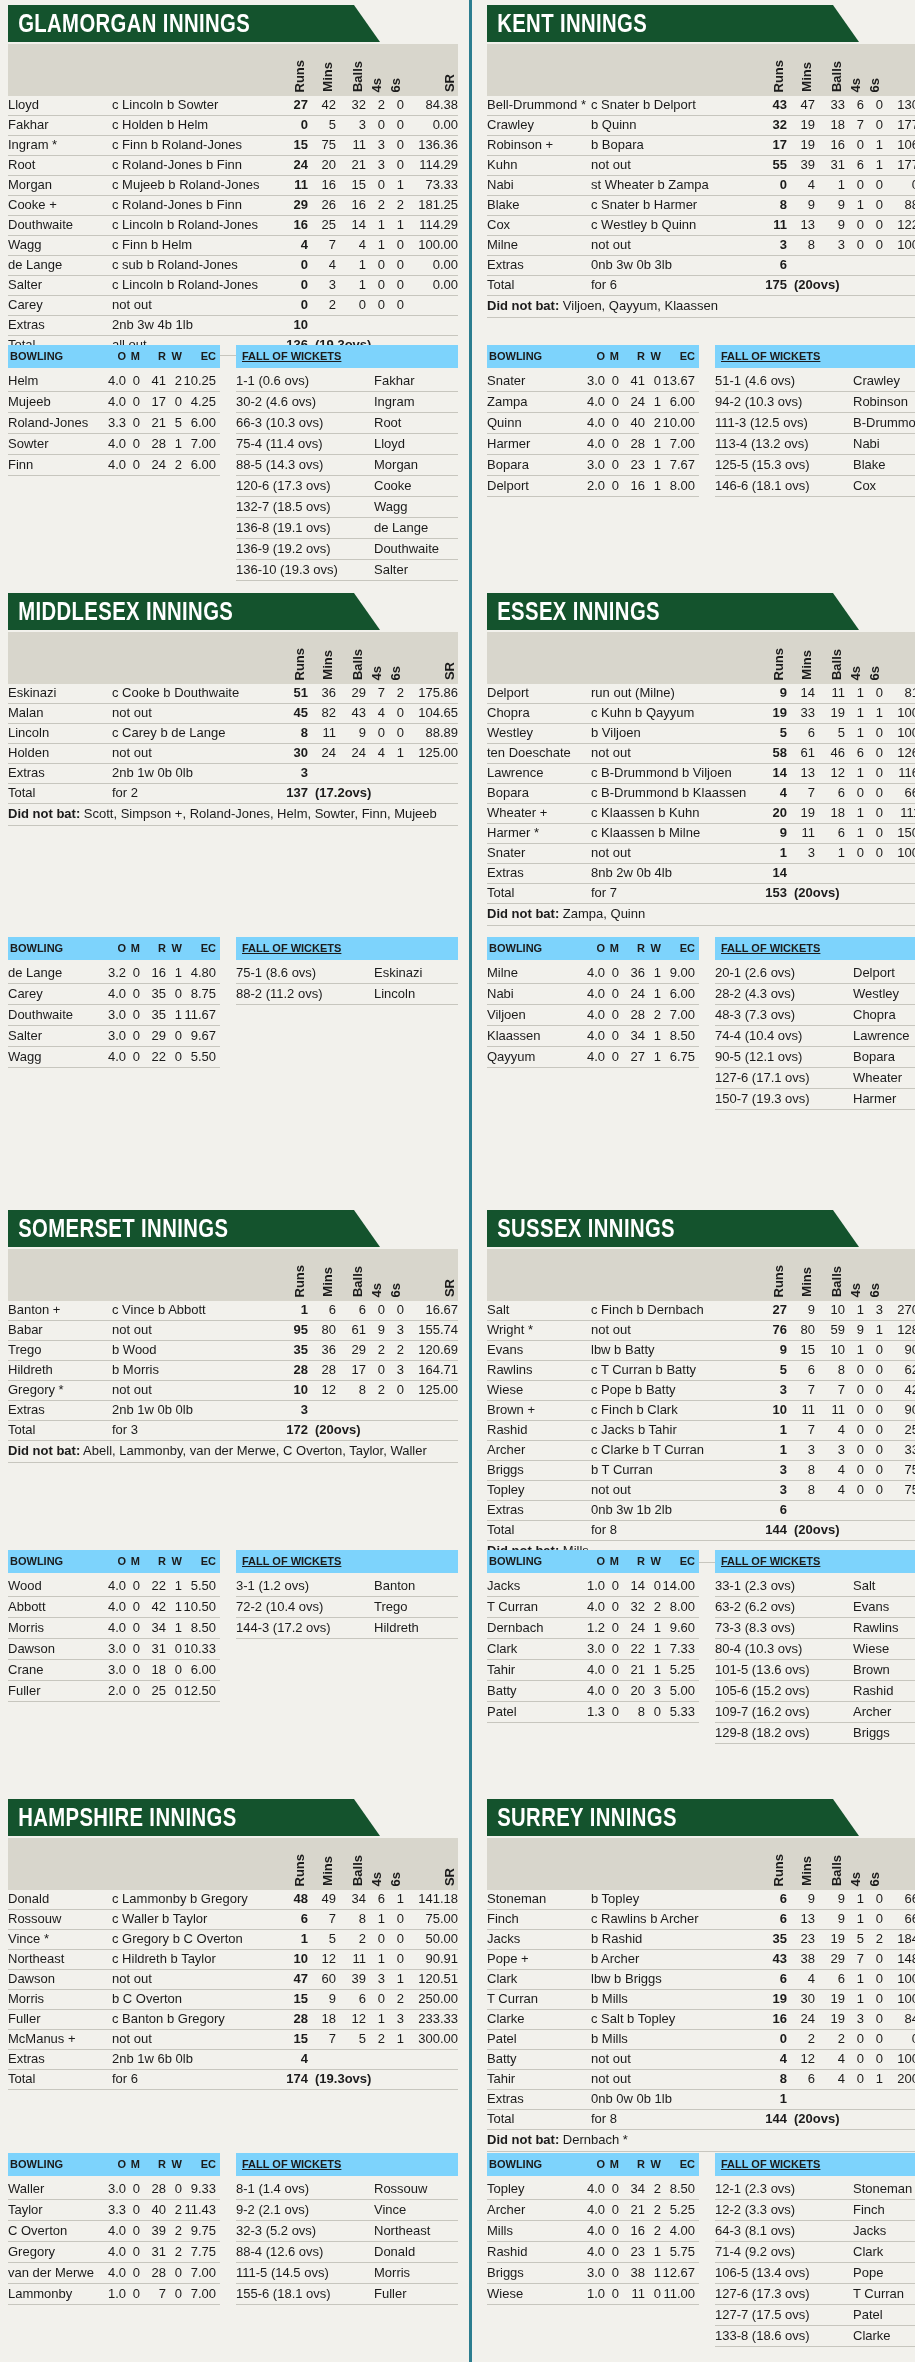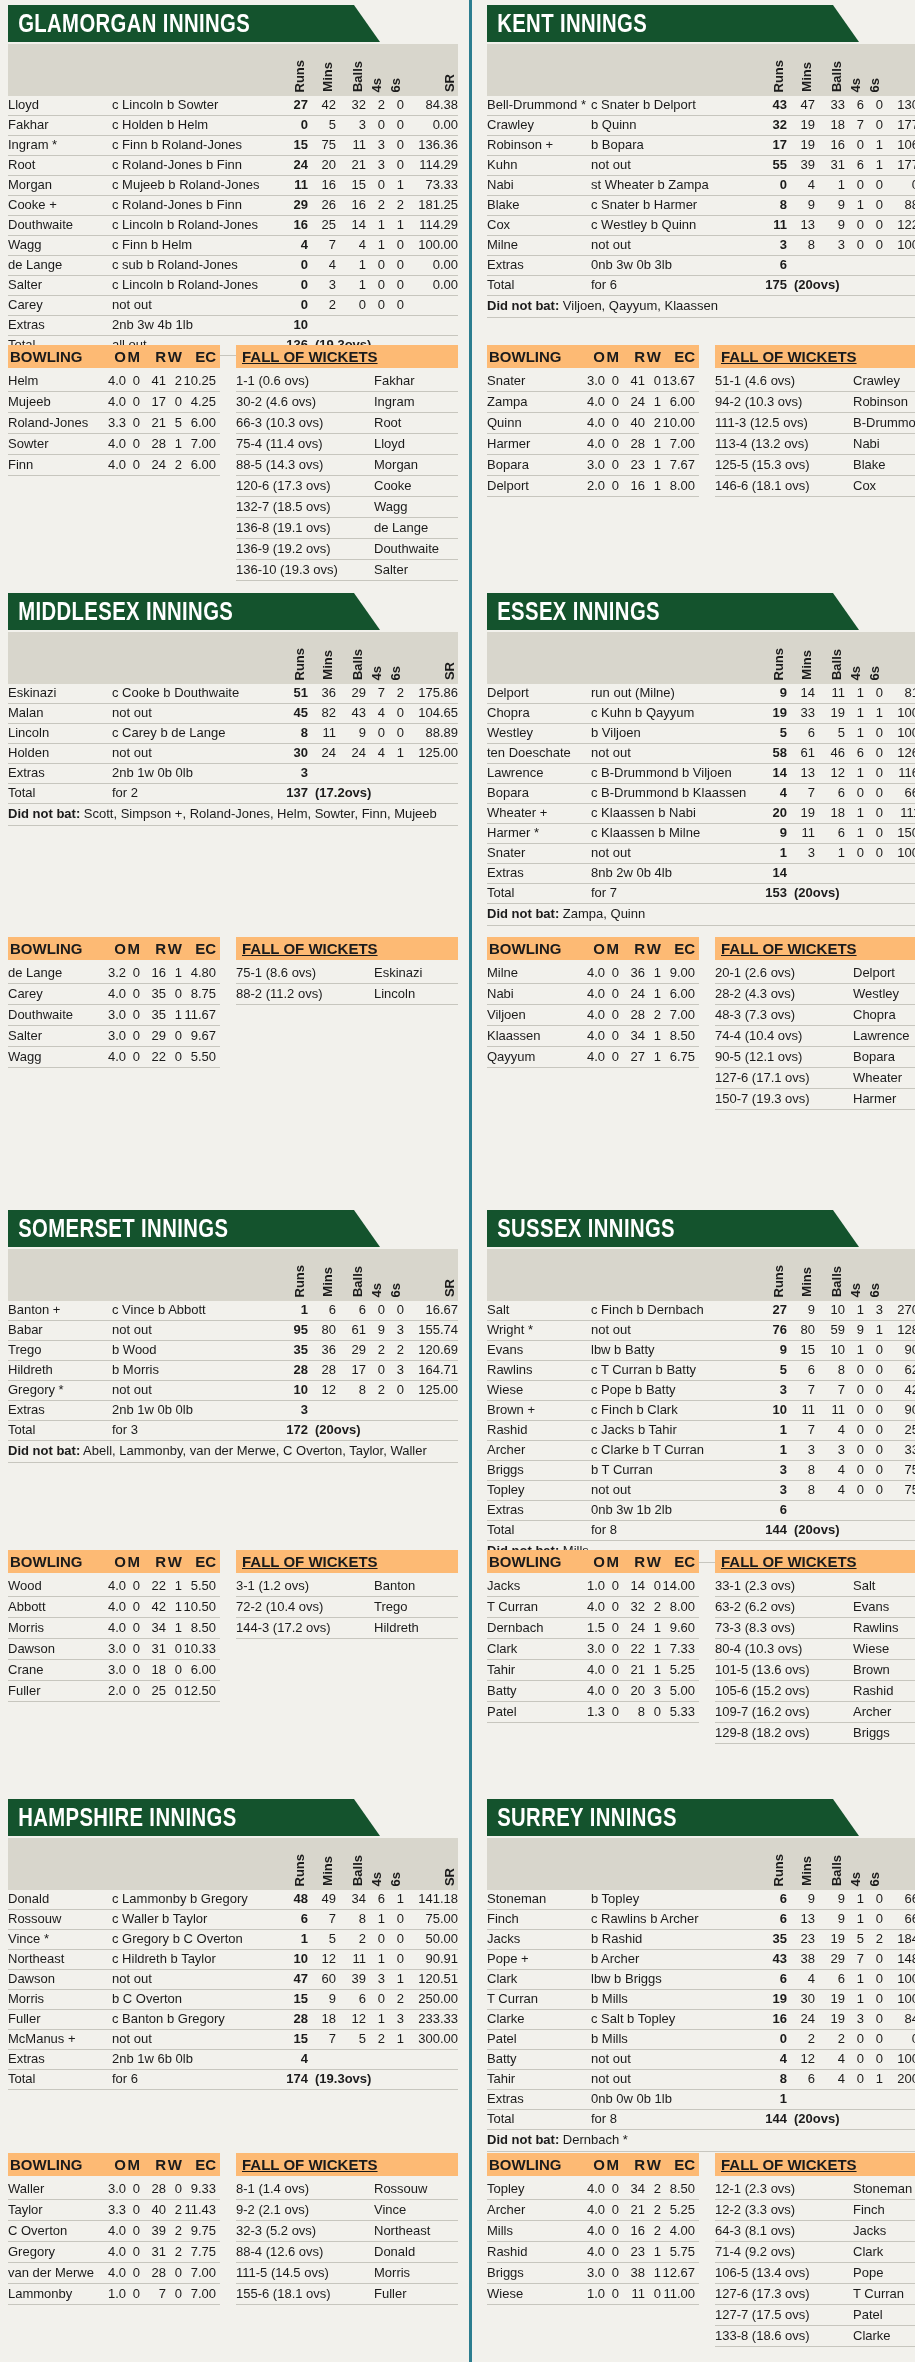--- a/index.html
+++ b/index.html
@@ -21,21 +21,21 @@
   .brow{height:19px;border-bottom:1px solid #c7c6be;}
   .brow>div{font-size:13px;line-height:18px;white-space:nowrap;}
   .cl{text-align:left;overflow:hidden;}
   .cr{text-align:right;}
   .bold{font-weight:bold;}
   .total-overs{text-align:left !important;font-weight:bold;padding-left:7px;overflow:visible;}
   .dnb{font-size:13px;line-height:18px;border-bottom:1px solid #c7c6be;padding:1px 0 2px;}
   .bowl-wrap{position:absolute;left:0;right:0;display:flex;gap:16px;}
   .bowl{width:212px;flex:none;}
   .fow{flex:1;}
-  .band{background:#fdba74;font-weight:bold;font-size:15px;height:23px;line-height:23px;}
+  .band{background:#7dd3fc;font-weight:bold;font-size:11px;height:23px;line-height:23px;}
   .wgrid{display:grid;grid-template-columns:88px 30px 14px 26px 16px 34px;}
   .wgrid>div{white-space:nowrap;}
   .wbody,.fbody{margin-top:3px;}
   .wrow,.frow{height:20px;border-bottom:1px solid #c7c6be;}
   .wrow>div,.frow>div{font-size:13px;line-height:19px;}
   .band .cl{padding-left:2px;}
   .fgrid{display:grid;grid-template-columns:138px 1fr;}
   .fow .band{padding-left:6px;text-decoration:underline;}
 </style>
 </head>
@@ -757,21 +757,21 @@
           <div class="cl">c B-Drummond b Klaassen</div>
           <div class="cr bold">4</div>
           <div class="cr">7</div>
           <div class="cr">6</div>
           <div class="cr">0</div>
           <div class="cr">0</div>
           <div class="cr">66.67</div>
         </div>
         <div class="bgrid brow">
           <div class="cl">Wheater +</div>
-          <div class="cl">c Klaassen b Nabi</div>
+          <div class="cl">c Klaassen b Kuhn</div>
           <div class="cr bold">20</div>
           <div class="cr">19</div>
           <div class="cr">18</div>
           <div class="cr">1</div>
           <div class="cr">0</div>
           <div class="cr">111.11</div>
         </div>
         <div class="bgrid brow">
           <div class="cl">Harmer *</div>
           <div class="cl">c Klaassen b Milne</div>
@@ -1250,21 +1250,21 @@
             <div class="wgrid wrow">
               <div class="cl">T Curran</div>
               <div class="cr">4.0</div>
               <div class="cr">0</div>
               <div class="cr">32</div>
               <div class="cr">2</div>
               <div class="cr">8.00</div>
             </div>
             <div class="wgrid wrow">
               <div class="cl">Dernbach</div>
-              <div class="cr">1.5</div>
+              <div class="cr">1.2</div>
               <div class="cr">0</div>
               <div class="cr">24</div>
               <div class="cr">1</div>
               <div class="cr">9.60</div>
             </div>
             <div class="wgrid wrow">
               <div class="cl">Clark</div>
               <div class="cr">3.0</div>
               <div class="cr">0</div>
               <div class="cr">22</div>

